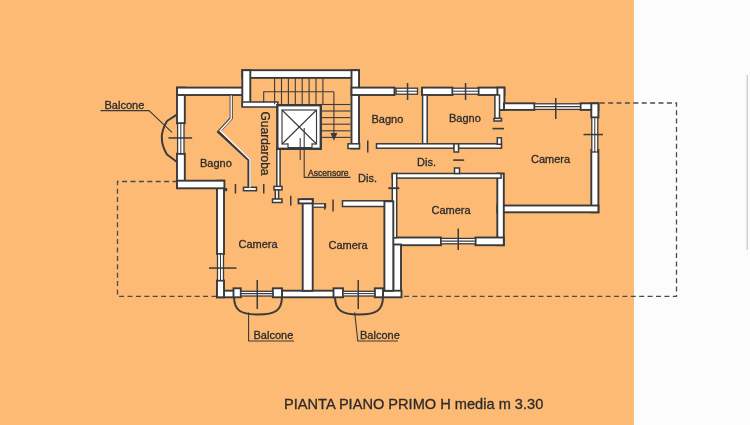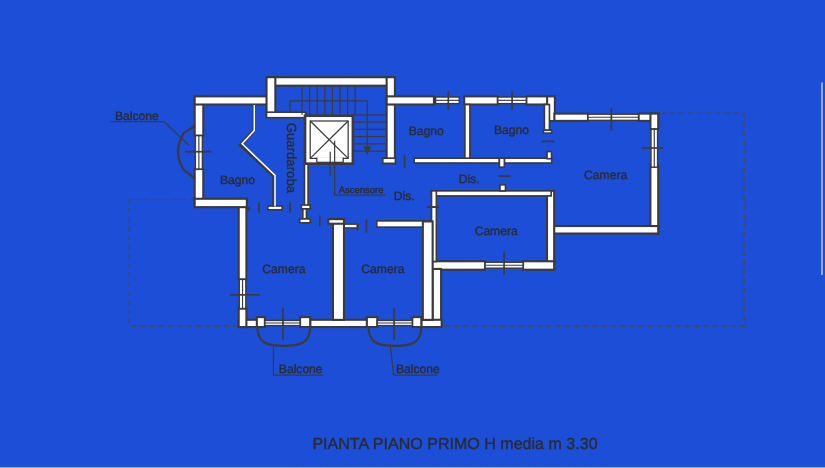--- a/index.html
+++ b/index.html
@@ -1,16 +1,16 @@
 <!DOCTYPE html>
 <html><head>
 <meta charset="utf-8">
 <style>
 html,body{margin:0;padding:0;background:#fcfcfc;}
-#page{position:relative;width:750px;height:425px;background:#1d4ed8;font-family:"Liberation Sans",sans-serif;-webkit-font-smoothing:antialiased;}
+#page{position:relative;width:634px;height:425px;background:#fdba74;font-family:"Liberation Sans",sans-serif;-webkit-font-smoothing:antialiased;}
 svg{position:absolute;left:0;top:0;}
 </style>
 </head>
 <body>
 <div id="page">
 <svg width="750" height="425" viewBox="0 0 750 425">
 <g id="dashed" stroke="#4a4a4a" stroke-width="1.3" fill="none" stroke-dasharray="5,3.4">
   <path d="M177.5,181.5 H117.5 V296.3 H217"></path>
   <path d="M404,296.3 H676.5 V103 H598"></path>
 </g>

